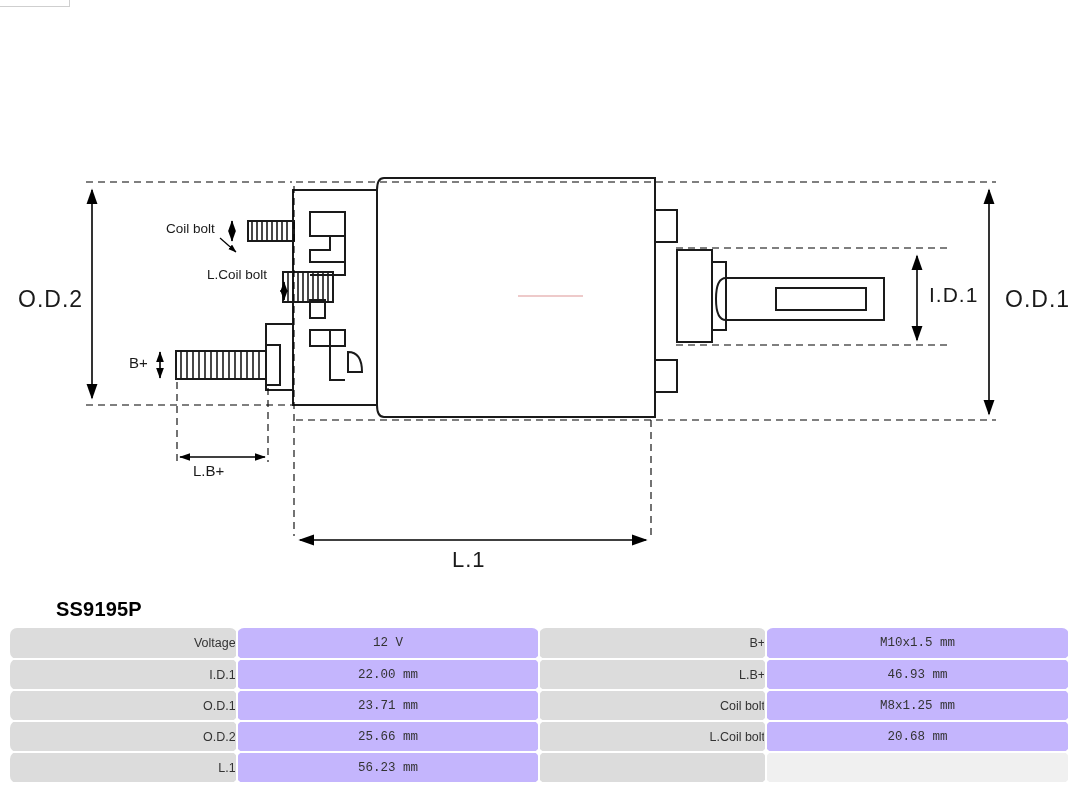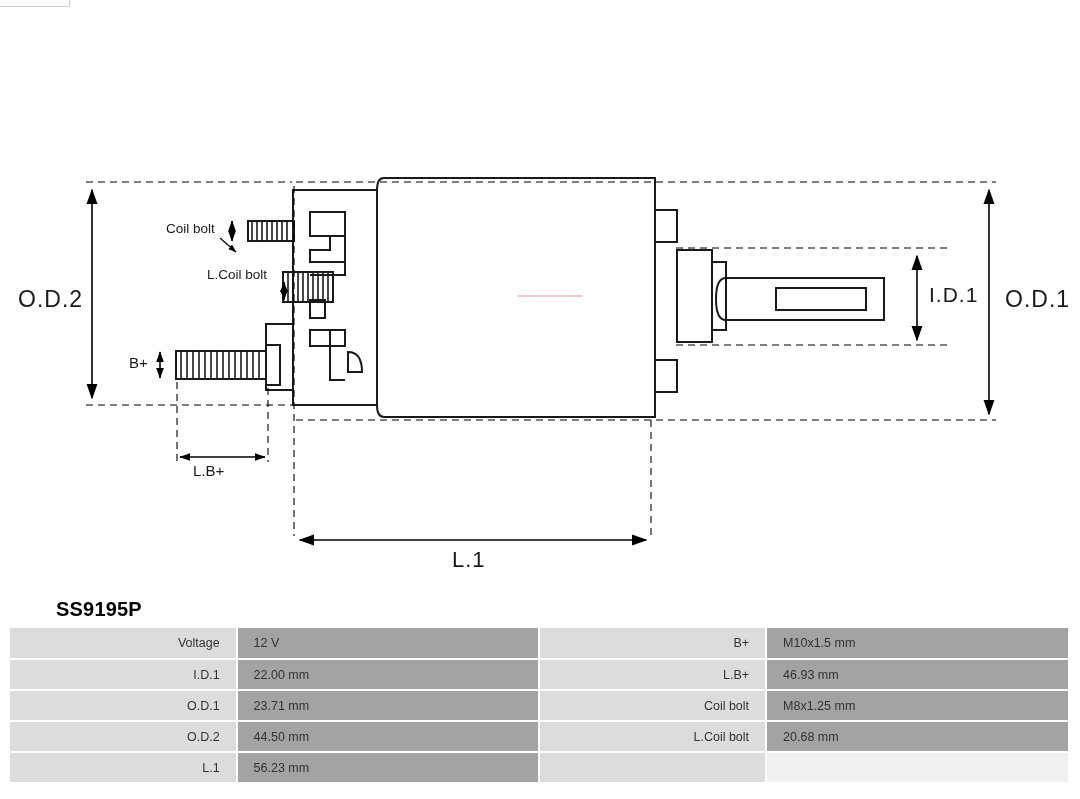--- a/index.html
+++ b/index.html
@@ -62,38 +62,40 @@
   .spec-table {
     position: absolute;
     left: 10px;
     top: 628px;
     width: 1060px;
     border-collapse: collapse;
     font-size: 12.5px;
   }
   .spec-table td {
     height: 31px;
-    padding: 0 16px;
+    padding: 0 0;
     box-sizing: border-box;
     border-bottom: 2px solid #ffffff;
     border-right: 2px solid #ffffff;
     white-space: nowrap;
     overflow: hidden;
+    border-radius: 7px;
   }
   .lbl {
     background: #dcdcdc;
     text-align: right;
     color: #333333;
     width: 196px;
   }
   .val {
-    background: #a3a3a3;
-    text-align: left;
+    background: #c4b5fd;
+    text-align: center;
     color: #333333;
     width: 262px;
+    font-family: Liberation Mono, monospace;
   }
   .blank {
     background: #dcdcdc;
   }
   .blank2 {
     background: #f0f0f0;
   }
 </style>
 </head>
 <body>
@@ -258,21 +260,21 @@
         <td class="val">46.93 mm</td>
       </tr>
       <tr>
         <td class="lbl">O.D.1</td>
         <td class="val">23.71 mm</td>
         <td class="lbl">Coil bolt</td>
         <td class="val">M8x1.25 mm</td>
       </tr>
       <tr>
         <td class="lbl">O.D.2</td>
-        <td class="val">44.50 mm</td>
+        <td class="val">25.66 mm</td>
         <td class="lbl">L.Coil bolt</td>
         <td class="val">20.68 mm</td>
       </tr>
       <tr>
         <td class="lbl">L.1</td>
         <td class="val">56.23 mm</td>
         <td class="blank"></td>
         <td class="blank2"></td>
       </tr>
     </tbody>

